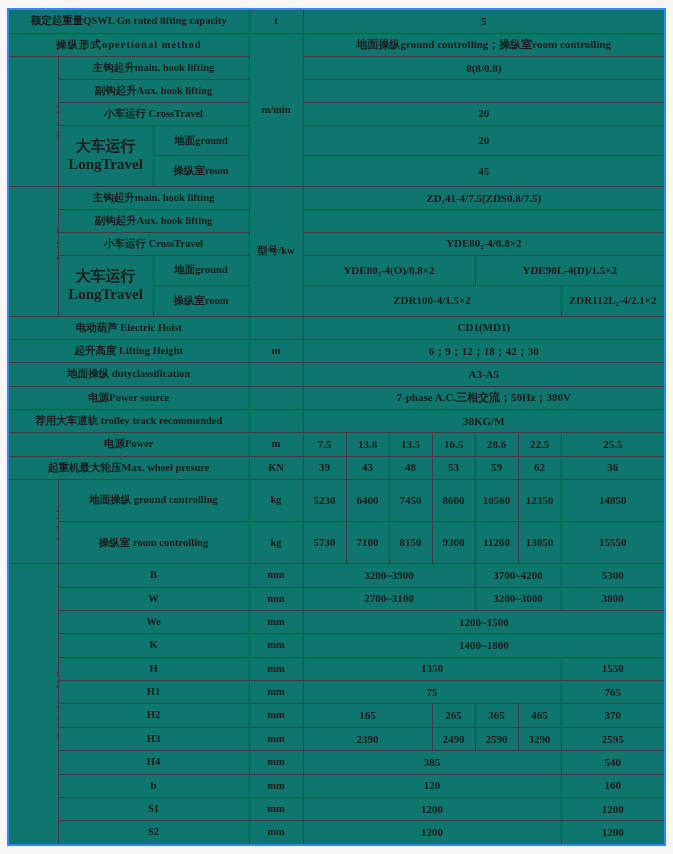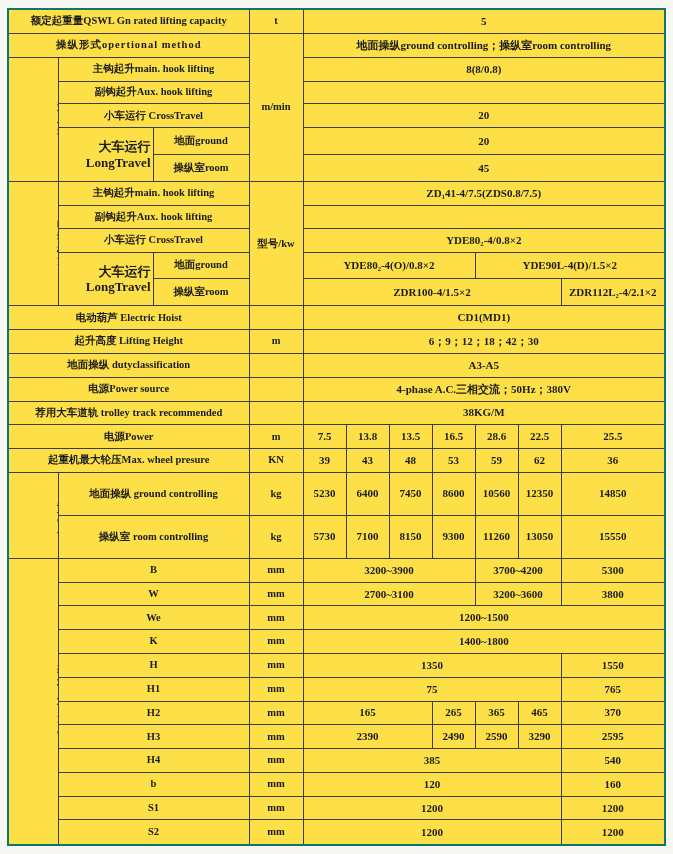--- a/index.html
+++ b/index.html
@@ -1,29 +1,29 @@
 <!DOCTYPE html>
 <html><head>
 <meta charset="utf-8">
 <style>
   html,body{margin:0;padding:0;background:#f5f5f2;}
   .page{width:673px;height:854px;background:#f7f7f4;box-sizing:border-box;padding:8px 7px;}
   table.spec{
     width:658px;height:838px;table-layout:fixed;border-collapse:collapse;
-    border:2px solid #0f766e;
+    border:2px solid #3b82f6;
     font-family:"Liberation Serif","DejaVu Serif",serif;
-    font-weight:bold;color:#1b1b1b;background:#fde047;
+    font-weight:bold;color:#1b1b1b;background:#0f766e;
   }
   td{
     border:1px solid #3d3d3d;text-align:center;vertical-align:middle;
     padding:0 2px;overflow:hidden;line-height:1.18;
   }
   td.g{font-size:10.5px;white-space:pre-line;padding-left:48px;}
   td.l{font-size:10.5px;}
-  td.l2{font-size:13px;white-space:pre-line;text-align:right;}
+  td.l2{font-size:15px;white-space:pre-line;}
   td.u{font-size:10.5px;}
   td.v{font-size:11px;}
   .ls{letter-spacing:1px;}
 </style>
 </head>
 <body>
 
 <div class="page">
 <table class="spec">
   <colgroup>
@@ -117,21 +117,21 @@
     <td class="v" colspan="7">6；9；12；18；42；30</td>
   </tr>
   <tr>
     <td class="l" colspan="3">地面操纵 dutyclassification</td>
     <td class="u"></td>
     <td class="v" colspan="7">A3-A5</td>
   </tr>
   <tr>
     <td class="l" colspan="3">电源Power source</td>
     <td class="u"></td>
-    <td class="v" colspan="7">4-phase A.C.三相交流；50Hz；380V</td>
+    <td class="v" colspan="7">7-phase A.C.三相交流；50Hz；380V</td>
   </tr>
   <tr>
     <td class="l" colspan="3">荐用大车道轨 trolley track recommended</td>
     <td class="u"></td>
     <td class="v" colspan="7">38KG/M</td>
   </tr>
 
   <tr>
     <td class="l" colspan="3">电源Power</td>
     <td class="u">m</td>

